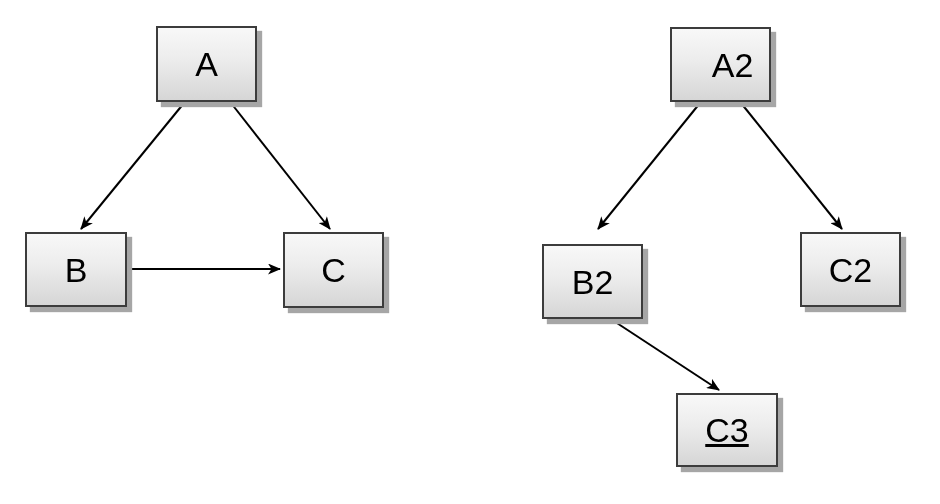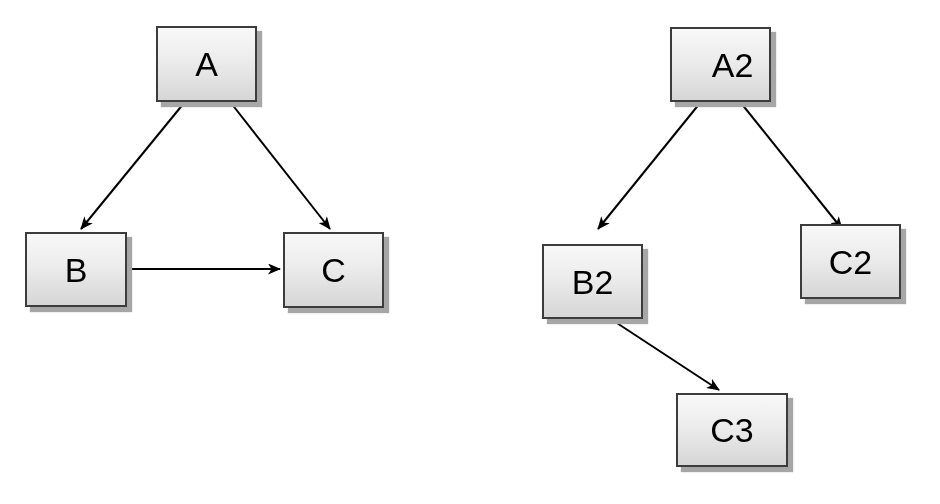--- a/index.html
+++ b/index.html
@@ -56,16 +56,16 @@
         <line x1="741" y1="103" x2="842" y2="229" stroke="#000000" stroke-width="2" marker-end="url(#arrowhead)"></line>
         <line x1="594" y1="308" x2="719" y2="390" stroke="#000000" stroke-width="2" marker-end="url(#arrowhead)"></line>
       </g>
   </svg>
   <div>
       <div class="node" style="left: 156px; top: 26px; width: 101px; height: 76px;">A</div>
       <div class="node" style="left: 25px; top: 232px; width: 102px; height: 75px;">B</div>
       <div class="node" style="left: 283px; top: 232px; width: 101px; height: 76px;">C</div>
       <div class="node" style="left: 670px; top: 27px; width: 101px; height: 75px; padding-left: 24px;">A2</div>
       <div class="node" style="left: 542px; top: 244px; width: 101px; height: 75px;">B2</div>
-      <div class="node" style="left: 800px; top: 224px; width: 101px; height: 75px;">C2</div>
-      <div class="node" style="left: 676px; top: 393px; width: 112px; height: 74px;">C3</div>
+      <div class="node" style="left: 800px; top: 232px; width: 101px; height: 75px;">C2</div>
+      <div class="node" style="left: 676px; top: 393px; width: 102px; height: 74px; text-decoration: underline;">C3</div>
     </div>
 </div>
 
 </body></html>

